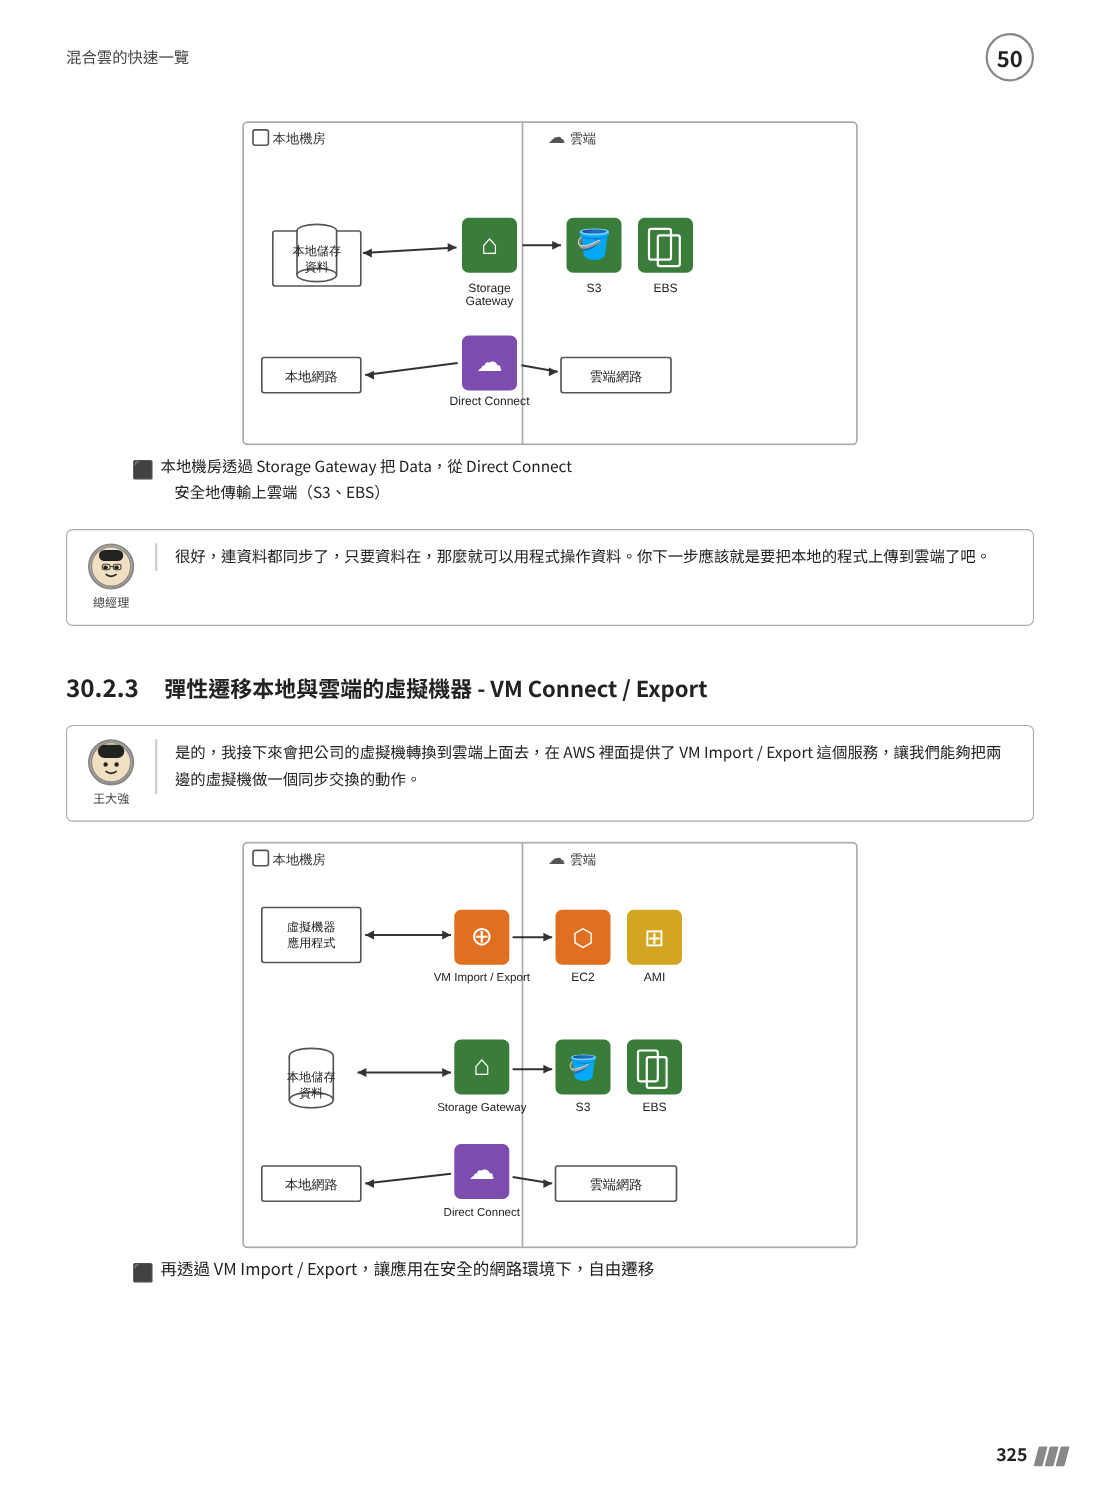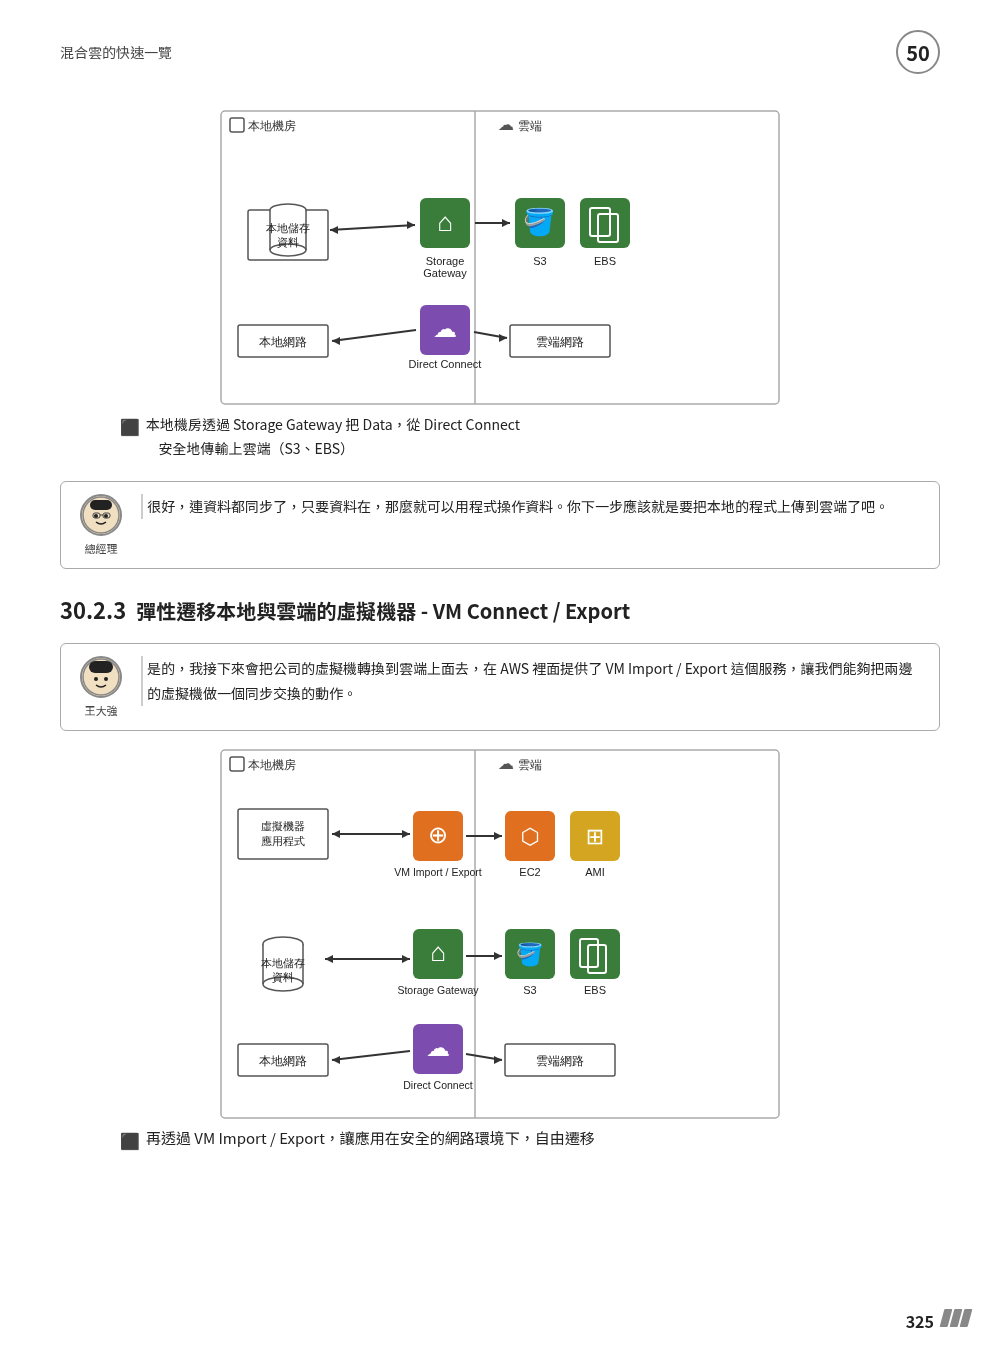--- a/index.html
+++ b/index.html
@@ -92,44 +92,44 @@
     .avatar-name {
       font-size: 11px;
       color: #444;
       text-align: left;
     }
     .speech-bubble-content {
       flex: 1;
       font-size: 14px;
       line-height: 1.8;
       border-left: 2px solid #ccc;
-      padding-left: 4px;
+      padding-left: 16px;
     }
 
     
     .section-heading {
       font-size: 20px;
       font-weight: bold;
-      margin: 24px 0 16px 0;
+      margin: 40px 0 16px 0;
       display: flex;
       align-items: baseline;
-      gap: 10px;
+      gap: 23px;
     }
     .section-number {
       font-size: 22px;
       font-weight: bold;
     }
 
     
     .page-bottom {
       position: absolute;
       bottom: 20px;
       right: 30px;
       display: flex;
-      align-items: flex-start;
+      align-items: flex-end;
       gap: 8px;
       font-size: 16px;
       font-weight: bold;
     }
     .page-arrows {
       display: flex;
       gap: 2px;
     }
     .page-arrow-bar {
       width: 8px;

